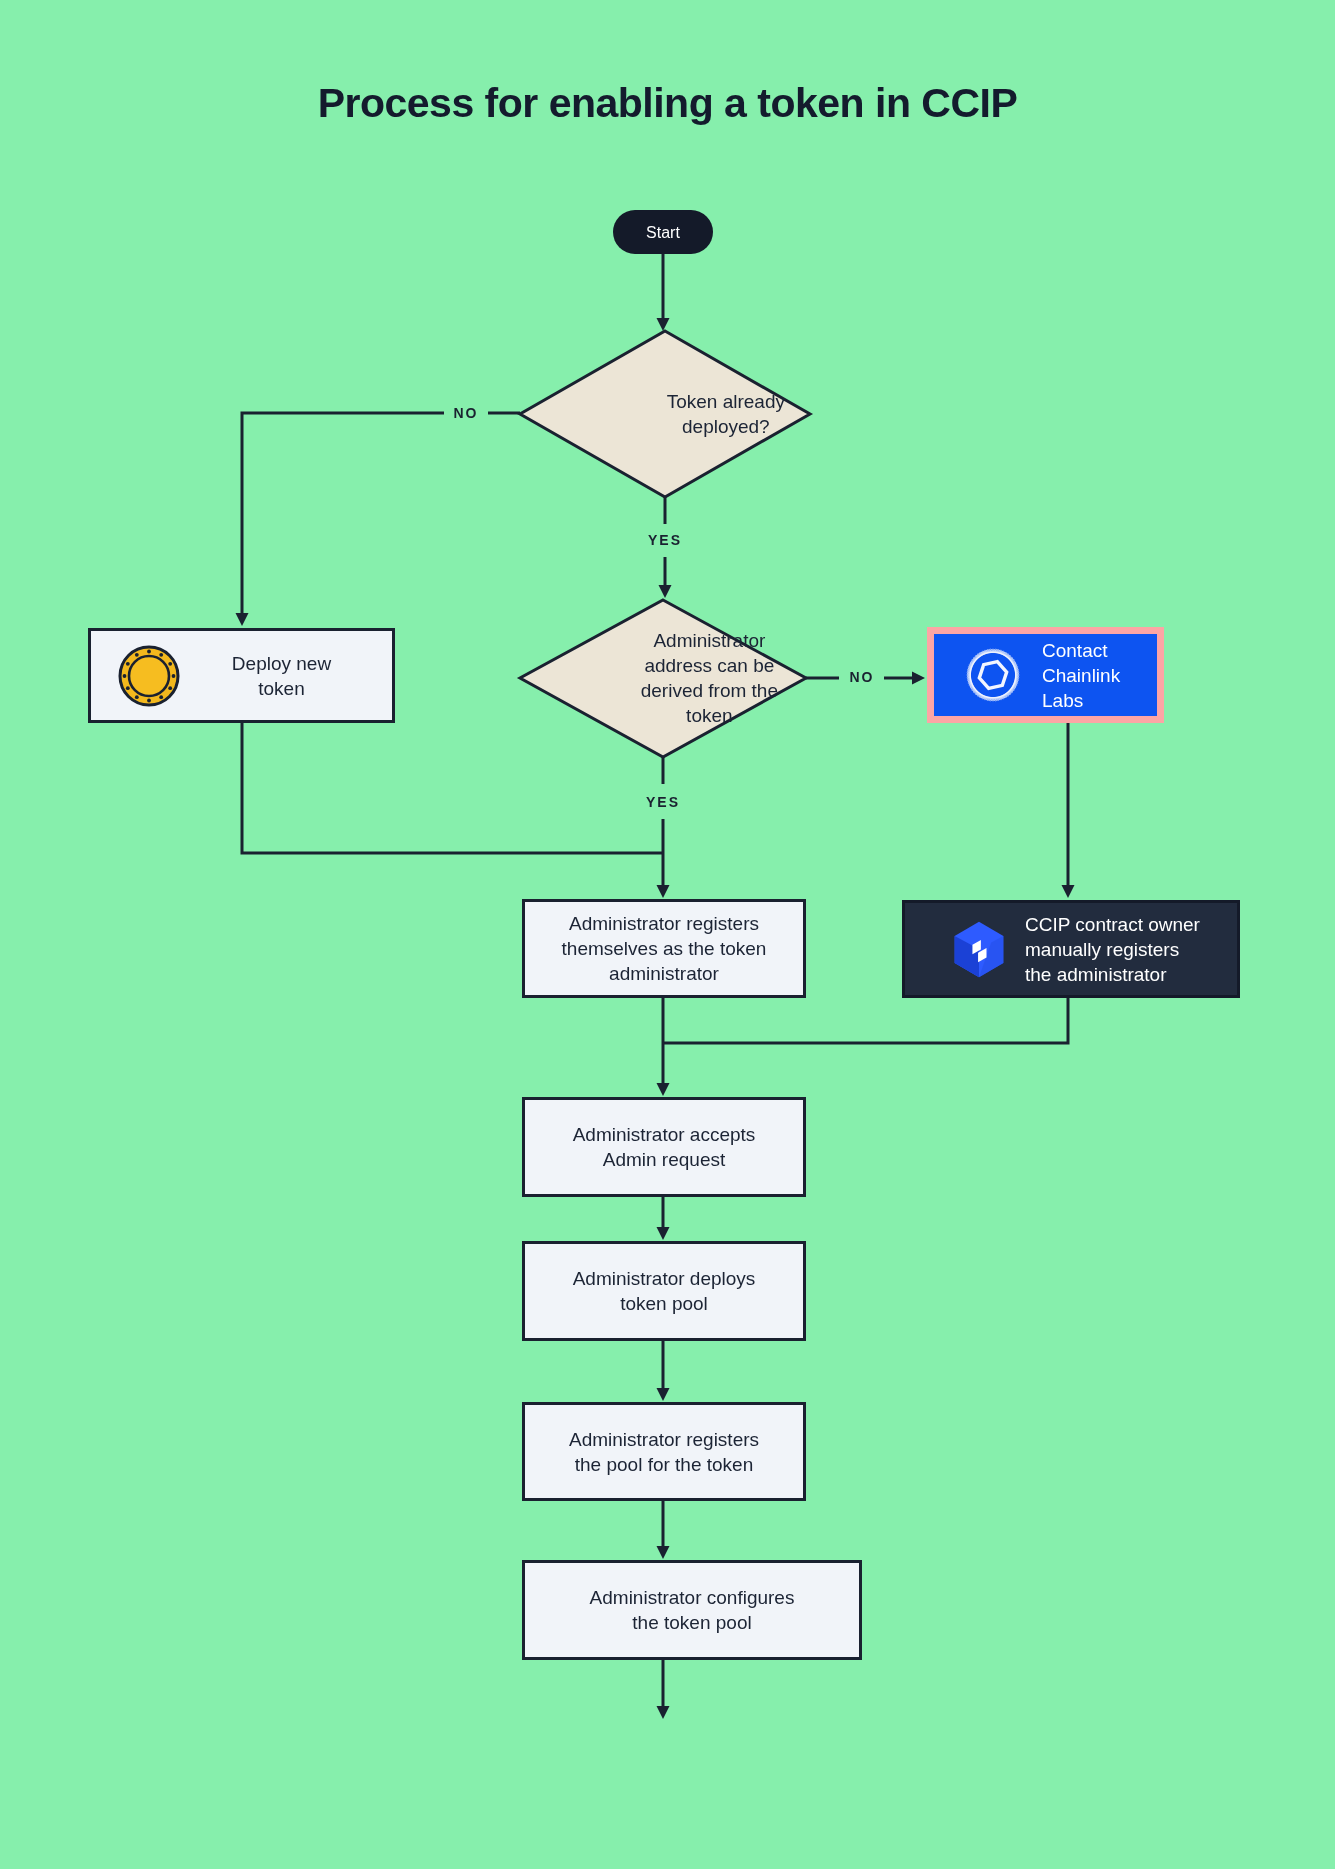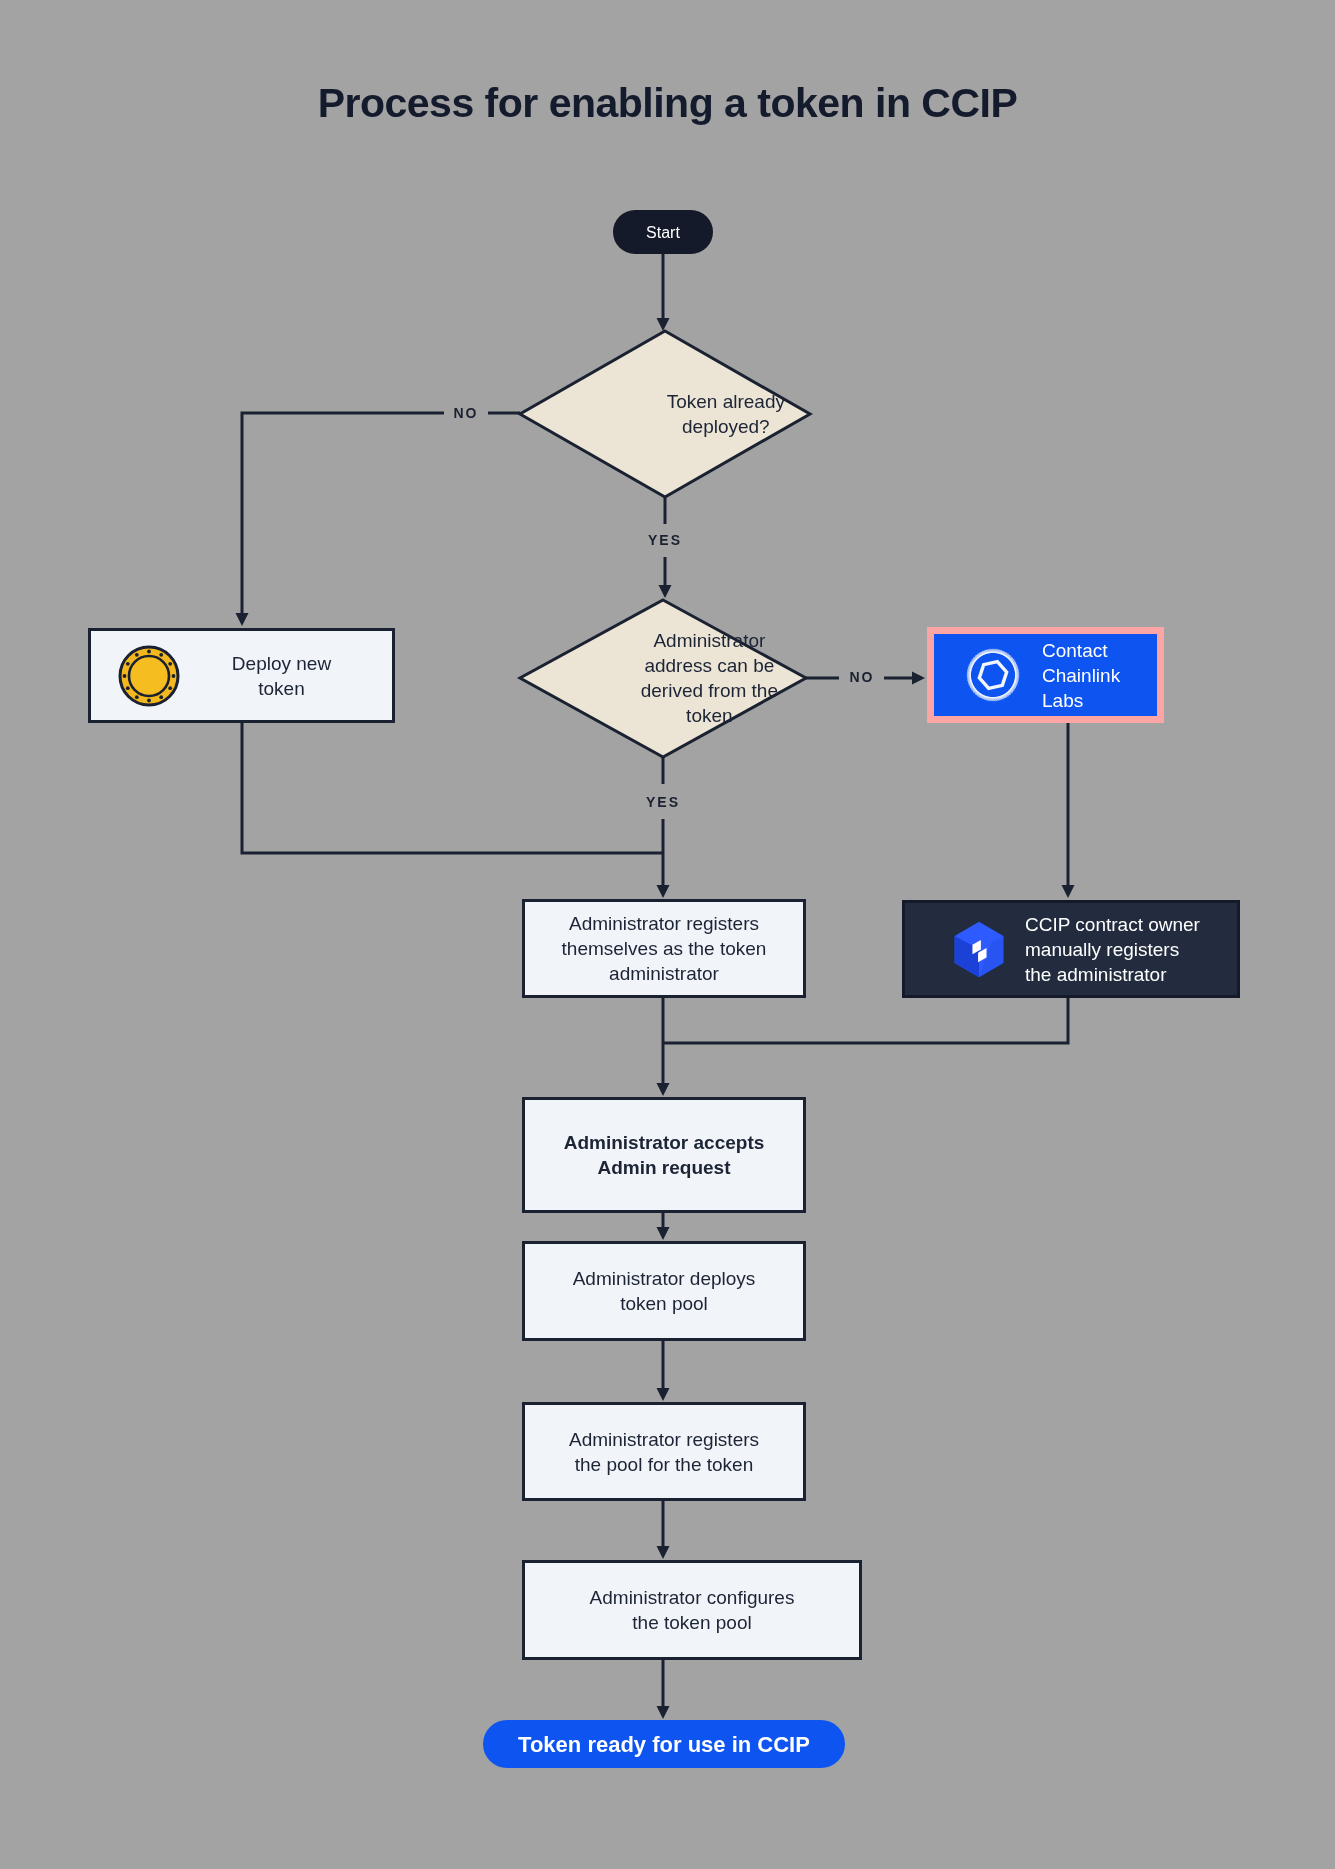--- a/index.html
+++ b/index.html
@@ -1,17 +1,17 @@
 <!DOCTYPE html>
 <html><head>
 <meta charset="utf-8">
 <style>
   html,body{margin:0;padding:0;background:#ffffff;}
   .canvas{
-    position:relative;width:1335px;height:1869px;background:#a3a3a3;overflow:hidden;
+    position:relative;width:1335px;height:1869px;background:#86efac;overflow:hidden;
     font-family:"Liberation Sans", sans-serif;color:#1b2333;
   }
   .page-title{
     position:absolute;left:0;top:80px;width:1335px;text-align:center;
     font-size:41px;font-weight:700;letter-spacing:-0.5px;color:#141b2d;margin:0;
   }
   svg.wires{position:absolute;left:0;top:0;}
   .wire{stroke:#1a2130;stroke-width:3;fill:none;}
   .node{position:absolute;box-sizing:border-box;display:flex;align-items:center;justify-content:center;}
   .node-label{white-space:pre-line;text-align:center;font-size:19px;line-height:25px;color:#1c2435;}
@@ -28,21 +28,21 @@
     left:927px;top:627px;width:237px;height:96px;background:#0d54f1;border:7px solid #fca5a5;
     justify-content:flex-start;gap:14px;padding-left:24px;
   }
   .box-blue .node-label{color:#ffffff;text-align:left;}
   .box-dark{
     left:902px;top:900px;width:338px;height:98px;background:#222c3e;border:3px solid #141a29;
     justify-content:flex-start;gap:16px;padding-left:44px;
   }
   .box-dark .node-label{color:#ffffff;text-align:left;}
   .box-a{left:522px;top:899px;width:284px;height:99px;}
-  .box-b{left:522px;top:1097px;width:284px;height:116px;font-weight:bold;}
+  .box-b{left:522px;top:1097px;width:284px;height:100px;}
   .box-c{left:522px;top:1241px;width:284px;height:100px;}
   .box-d{left:522px;top:1402px;width:284px;height:99px;}
   .box-e{left:522px;top:1560px;width:340px;height:100px;}
   .pill-end{
     left:483px;top:1720px;width:362px;height:48px;border-radius:24px;background:#0d54f1;
   }
   .pill-end .node-label{color:#ffffff;font-size:22px;font-weight:700;}
   .diamond-label{position:absolute;display:flex;align-items:center;justify-content:flex-end;}
   .d1{left:545px;top:374px;width:240px;height:80px;}
   .d2{left:548px;top:622px;width:230px;height:112px;}
@@ -204,17 +204,14 @@
   <div class="node process box-d">
     <span class="node-label">Administrator registers
 the pool for the token</span>
   </div>
 
   <div class="node process box-e">
     <span class="node-label">Administrator configures
 the token pool</span>
   </div>
 
-  <div class="node pill-end">
-    <span class="node-label">Token ready for use in CCIP</span>
-  </div>
 
 </div>
 
 </body></html>

